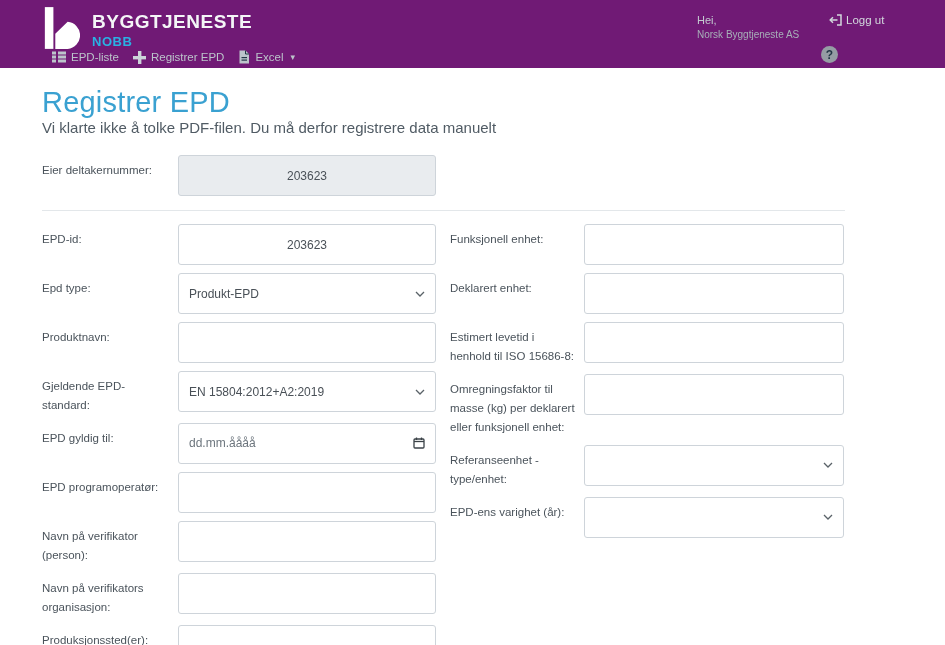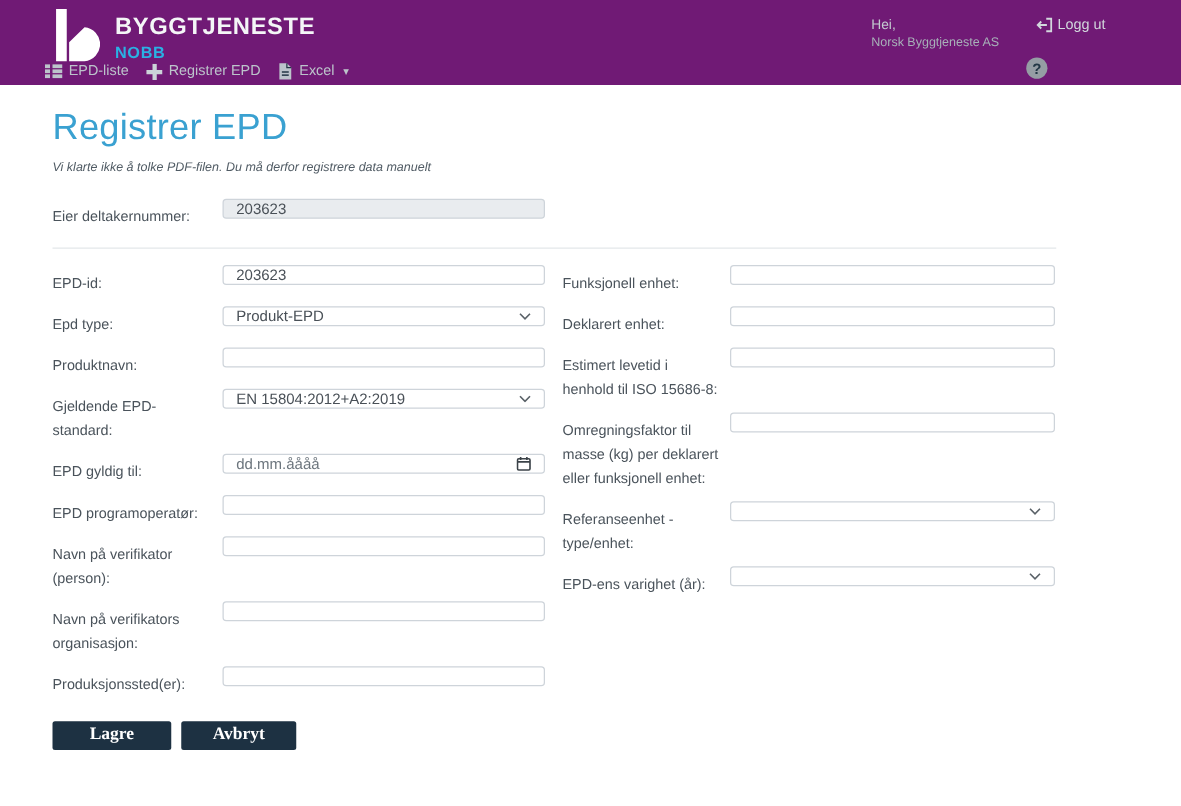--- a/index.html
+++ b/index.html
@@ -16,59 +16,60 @@
   .app-header {
     position:relative;
     height:68px;
     background:#701a75;
   }
   .brand { position:absolute; left:42px; top:6px; display:flex; align-items:flex-start; cursor:pointer; }
   .brand-logo { display:block; margin-right:12px; }
   .brand-name { color:#f4f6f7; font-size:19px; font-weight:bold; letter-spacing:0.5px; line-height:1.1; padding-top:6px; }
   .brand-sub  { color:#2ab1e3; font-size:13px; font-weight:bold; letter-spacing:0.5px; margin-top:1px; }
 
-  .main-nav { position:absolute; left:36px; top:50px; display:flex; align-items:center; gap:14px; }
+  .main-nav { position:absolute; left:52px; top:50px; display:flex; align-items:center; gap:14px; }
   .nav-item { display:flex; align-items:center; gap:5px; color:#bcc4cb; font-size:11.5px; cursor:pointer; text-decoration:none; }
   .nav-caret { font-size:9px; color:#bcc4cb; margin-left:2px; }
 
   .greeting { position:absolute; left:697px; top:13px; color:#c3cad0; font-size:11px; line-height:1.35; }
   .greeting .org { font-size:10px; color:#a7b0b8;text-align:center; }
   .logout { position:absolute; left:828px; top:13px; display:flex; align-items:center; gap:4px; color:#d2d8dd; font-size:11.5px; cursor:pointer; text-decoration:none; }
   .help-btn {
     position:absolute; left:821px; top:46px;
     width:17px; height:17px; border-radius:50%;
     background:#959da4; color:#233746;
     font-size:12px; font-weight:bold;
     display:flex; align-items:center; justify-content:center;
     cursor:pointer;
   }
 
   
   .content { padding:18px 0 0 42px; }
   .page-title { color:#3aa1d1; font-size:29px; font-weight:normal; letter-spacing:0.2px; }
-  .page-subtitle { margin-top:10px; font-style:italic; font-size:10px; color:#505b64; }
+  .page-subtitle { font-size:15px; color:#505b64; }
 
   .epd-form { margin-top:19px; width:803px; }
 
   .form-row { display:flex; align-items:flex-start; margin-bottom:8px; }
   .form-label {
     flex:0 0 136px; padding:6px 8px 0 0;
     font-size:11.5px; color:#4a535b; line-height:1.65;
   }
   .col-right .form-label { flex-basis:134px; }
   .control-wrap { width:258px; }
   .col-right .control-wrap { width:260px; }
 
   .text-input, .select-box, .date-box {
-    width:100%; height:16px;
+    width:100%; height:41px;
     border:1px solid #ced4da; border-radius:3px;
     background:#fff;
     font-family:"Liberation Sans", sans-serif;
     font-size:12px; color:#495057;
     padding:0 10px;
+    text-align:center;
   }
   .text-input { display:block; }
   .text-input[readonly] { background:#e9ecef; }
   .select-box, .date-box {
     display:flex; align-items:center; justify-content:space-between;
     cursor:pointer;
   }
   .date-box .placeholder { color:#6c757d; }
   .chevron-icon { flex:0 0 auto; margin-left:6px; }
 

